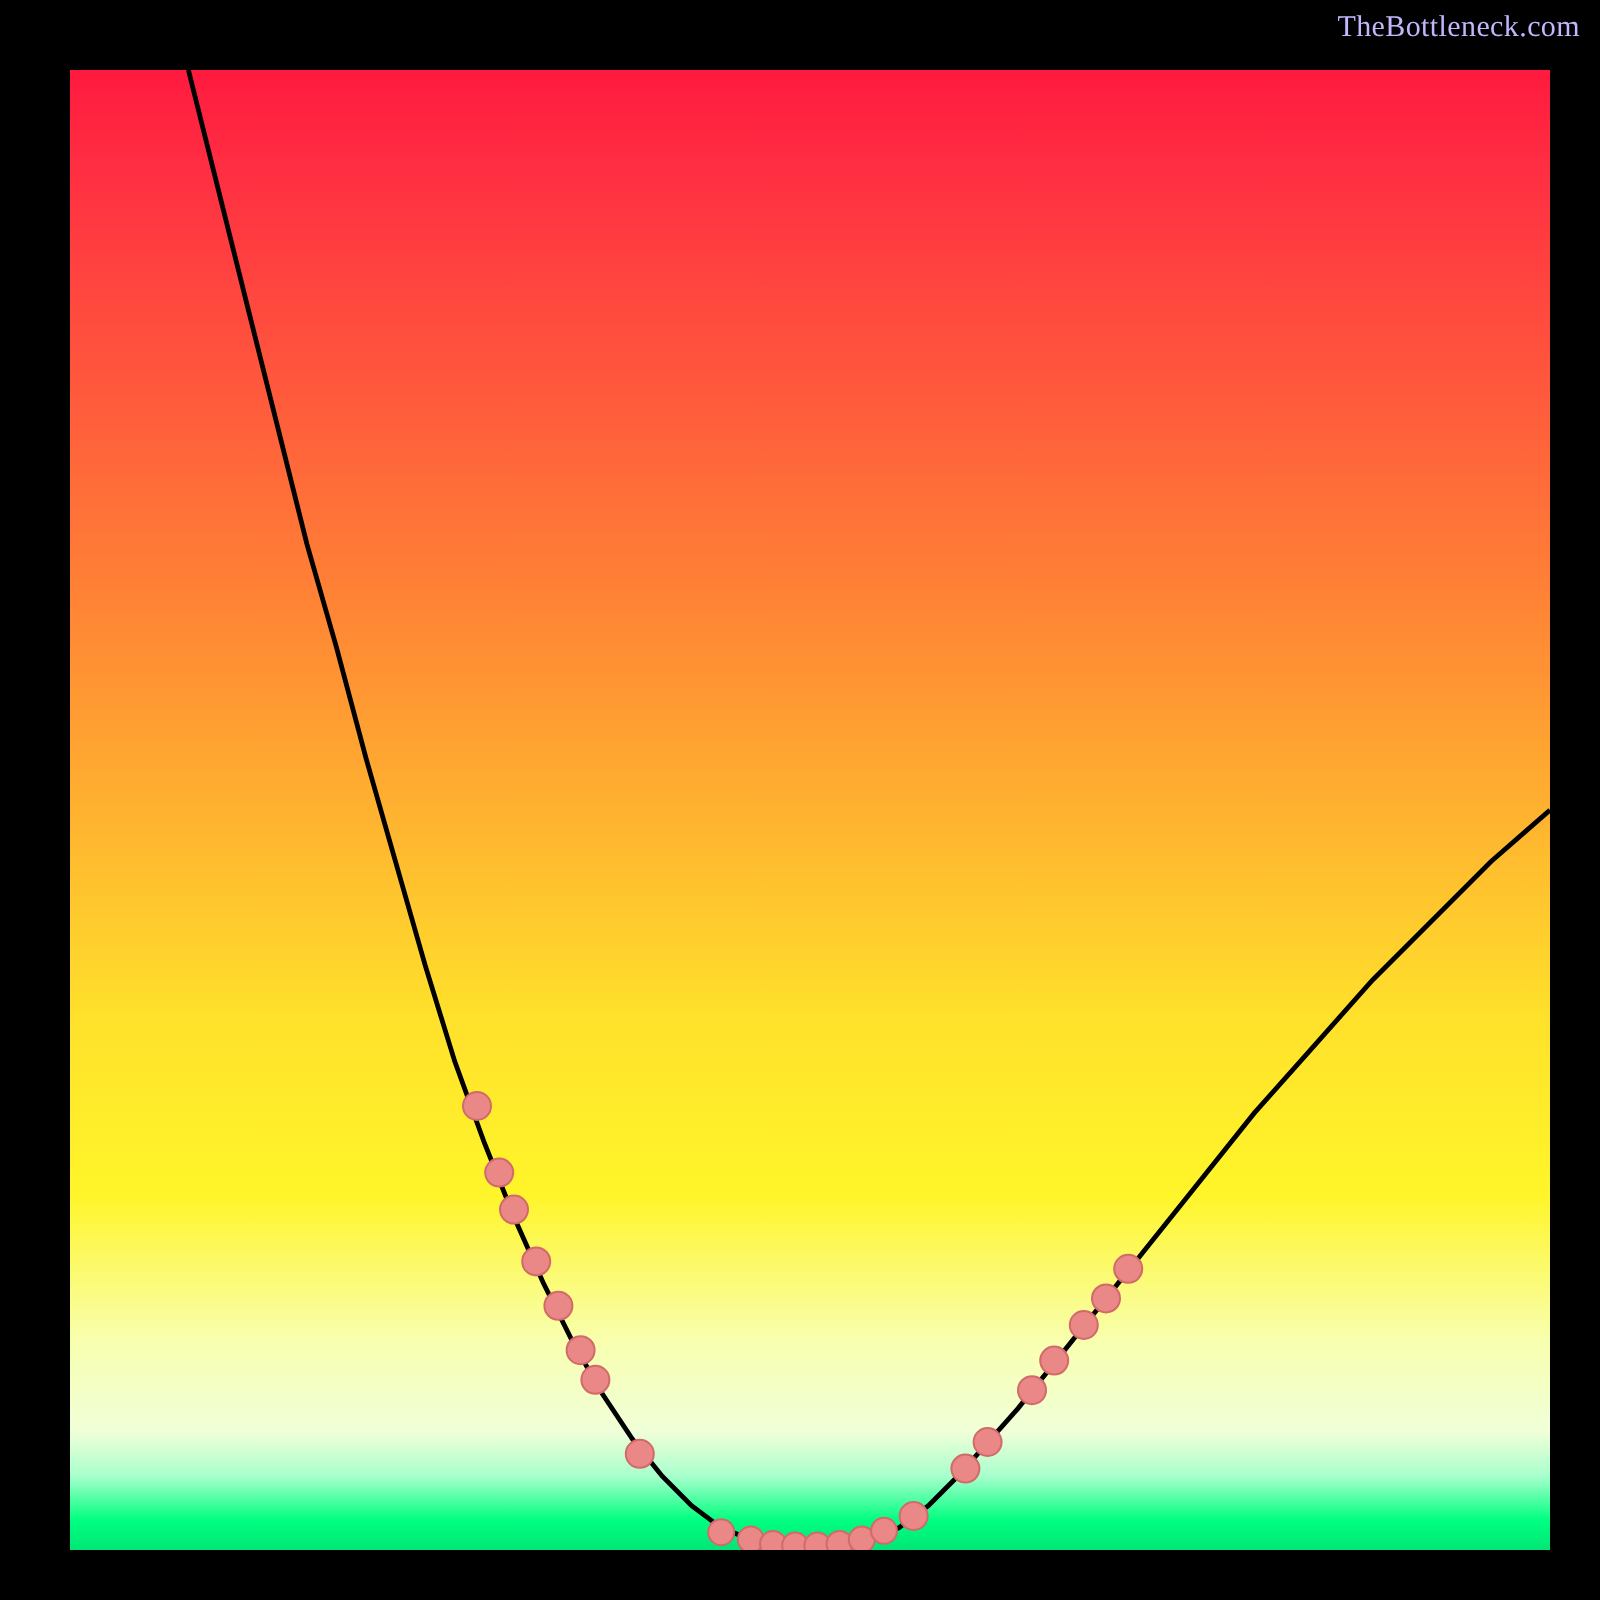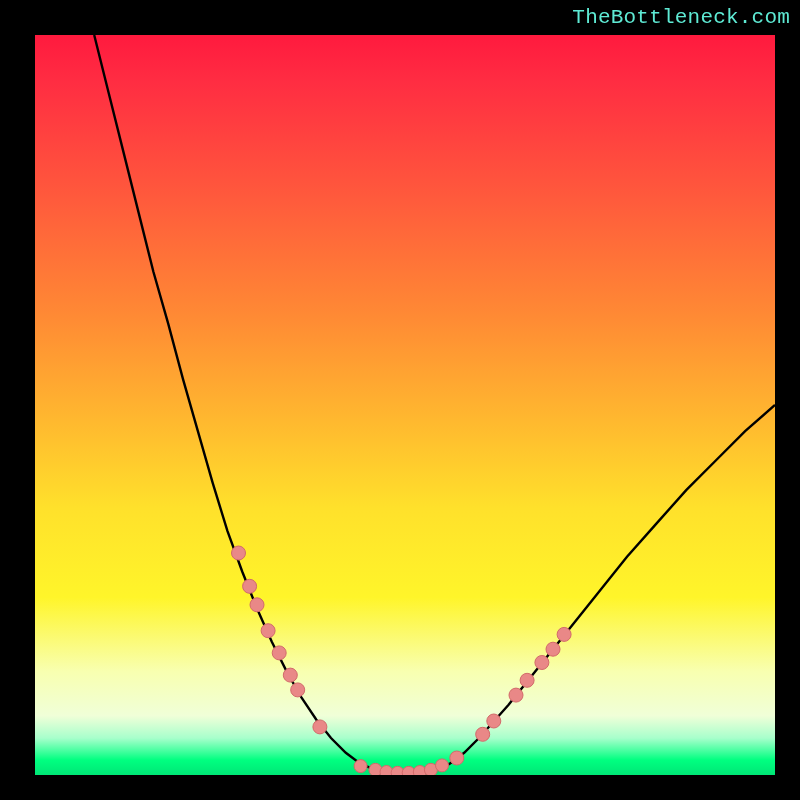--- a/index.html
+++ b/index.html
@@ -36,25 +36,25 @@
       #f0ffd8 92%,
       #a8ffcc 95%,
       #00ff80 98%,
       #00e676 100%
     );
   }
   .watermark {
     position: absolute;
     top: 6px;
     right: 10px;
-    color: #5eead4;
-    font-size: 21px;
+    color: #c4b5fd;
+    font-size: 15px;
     font-weight: 500;
     letter-spacing: 0.2px;
-    font-family: Liberation Mono, monospace;
+    font-family: Liberation Serif, serif;
   }
   svg.curve {
     position: absolute;
     left: 0; top: 0;
     width: 740px; height: 740px;
   }
 </style>
 </head>
 <body>
 

